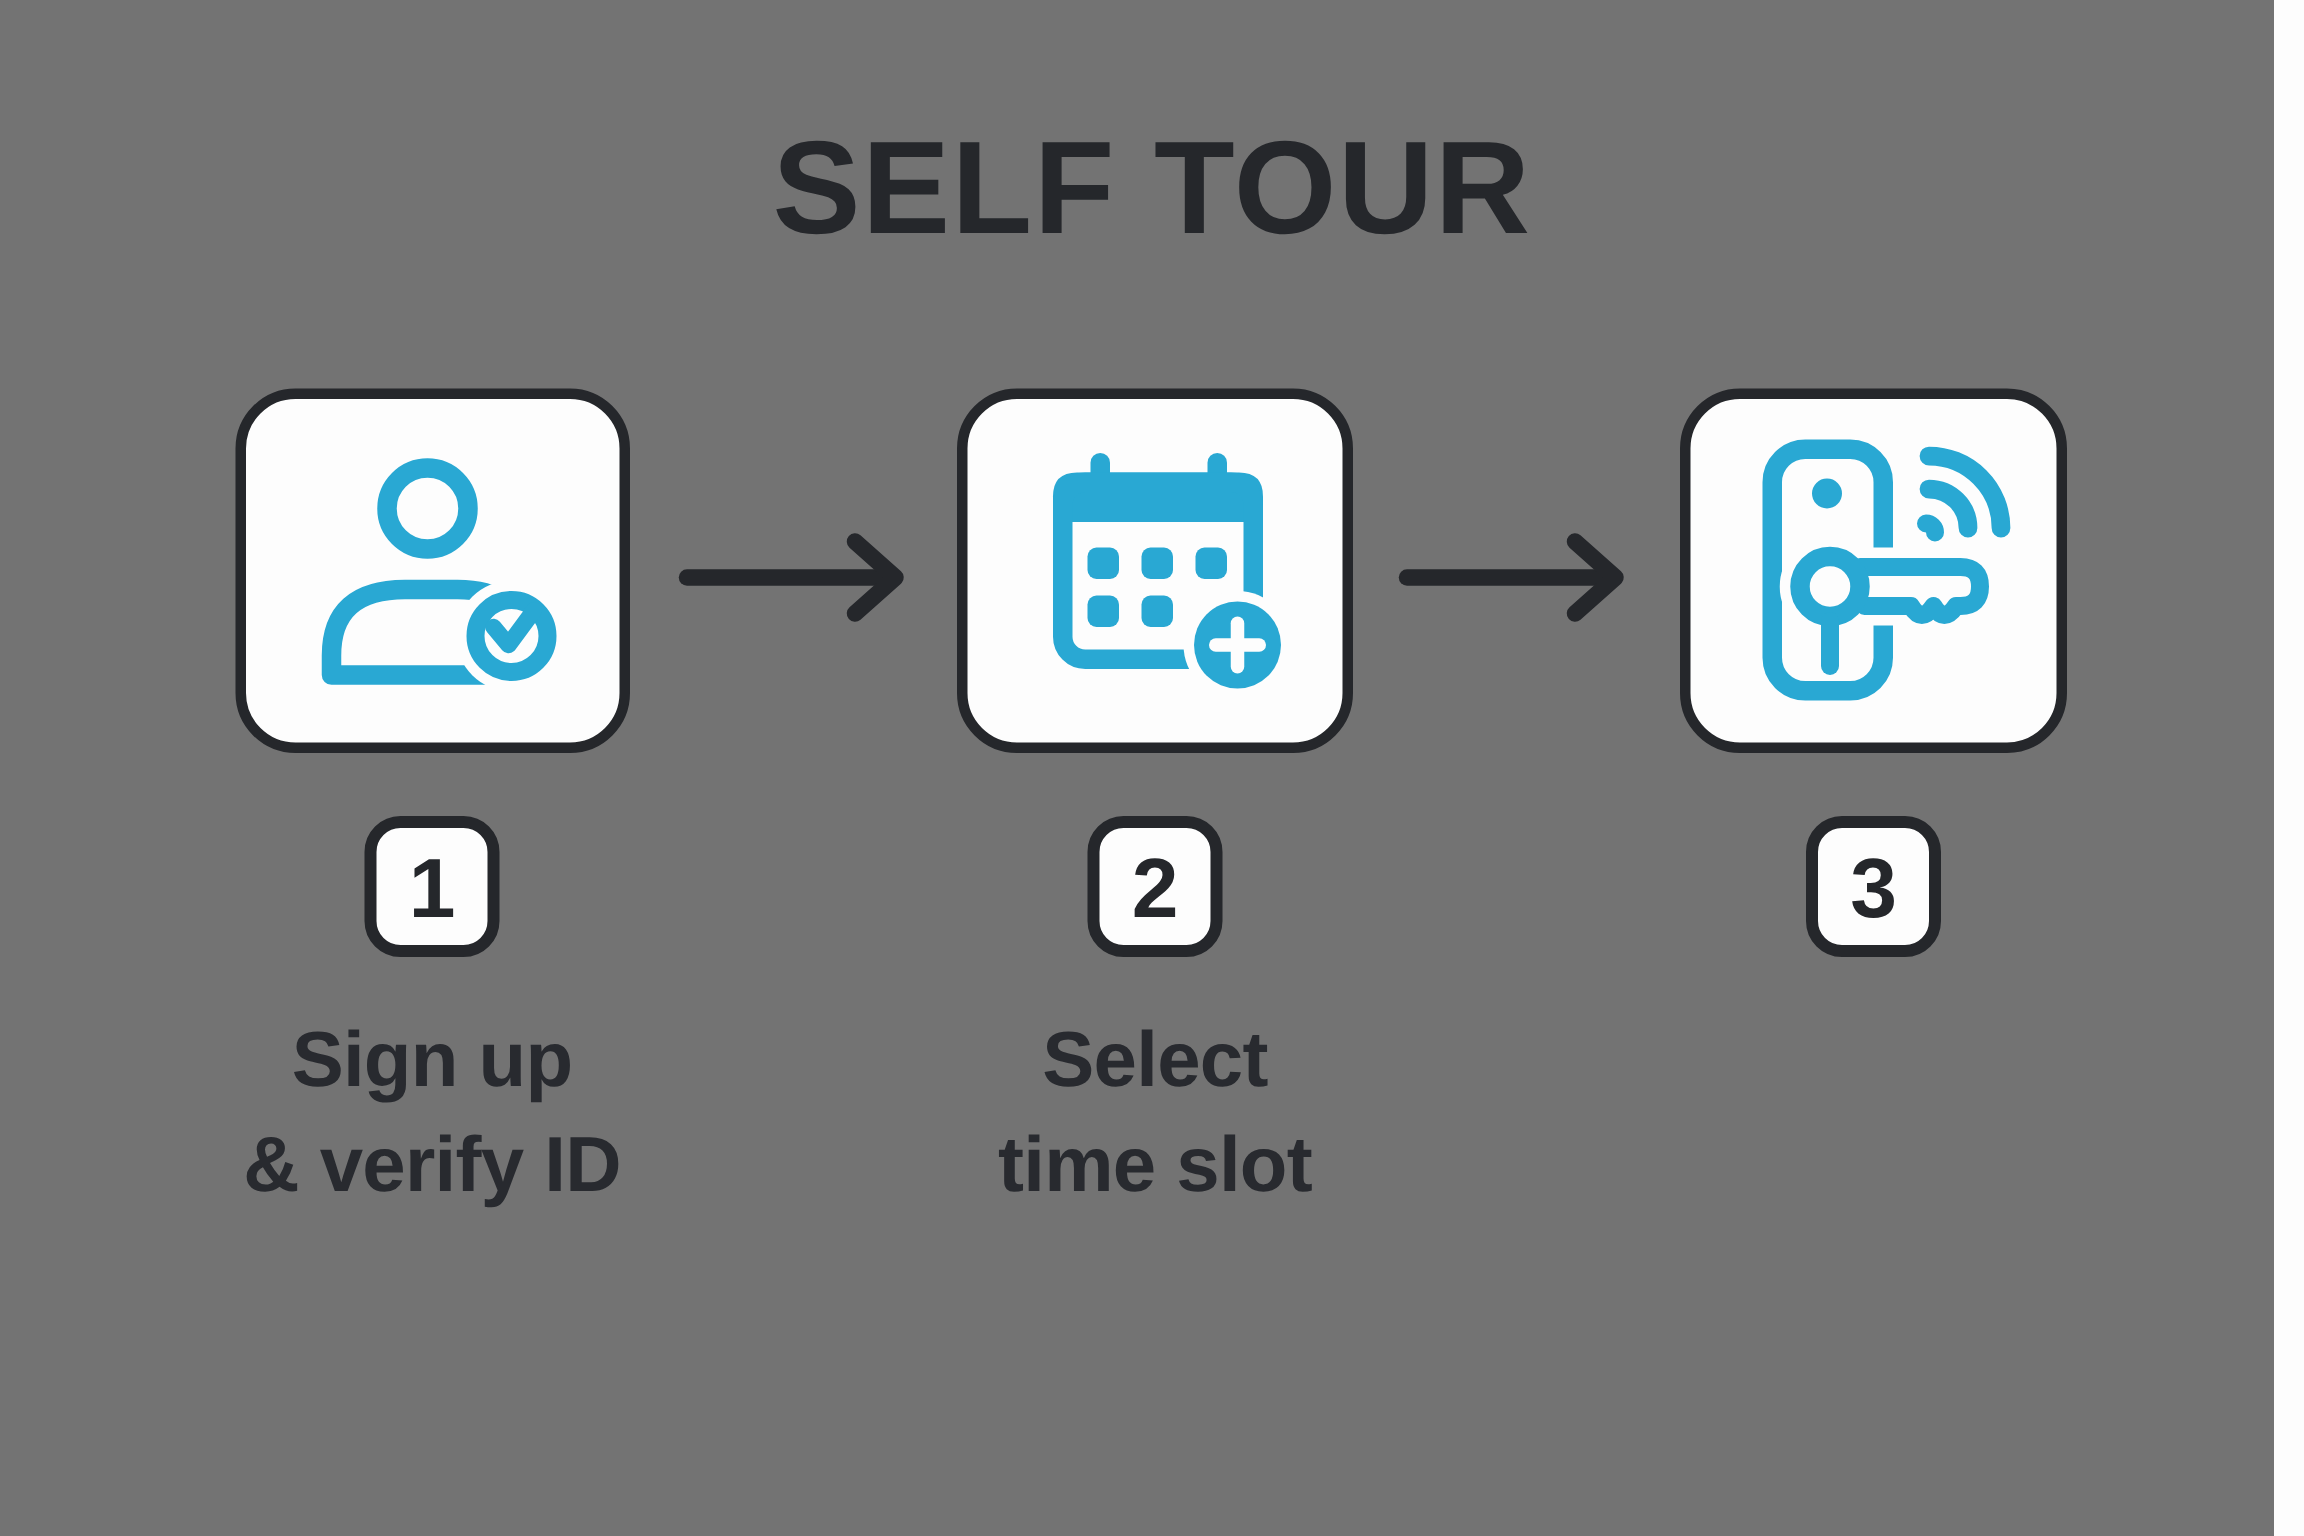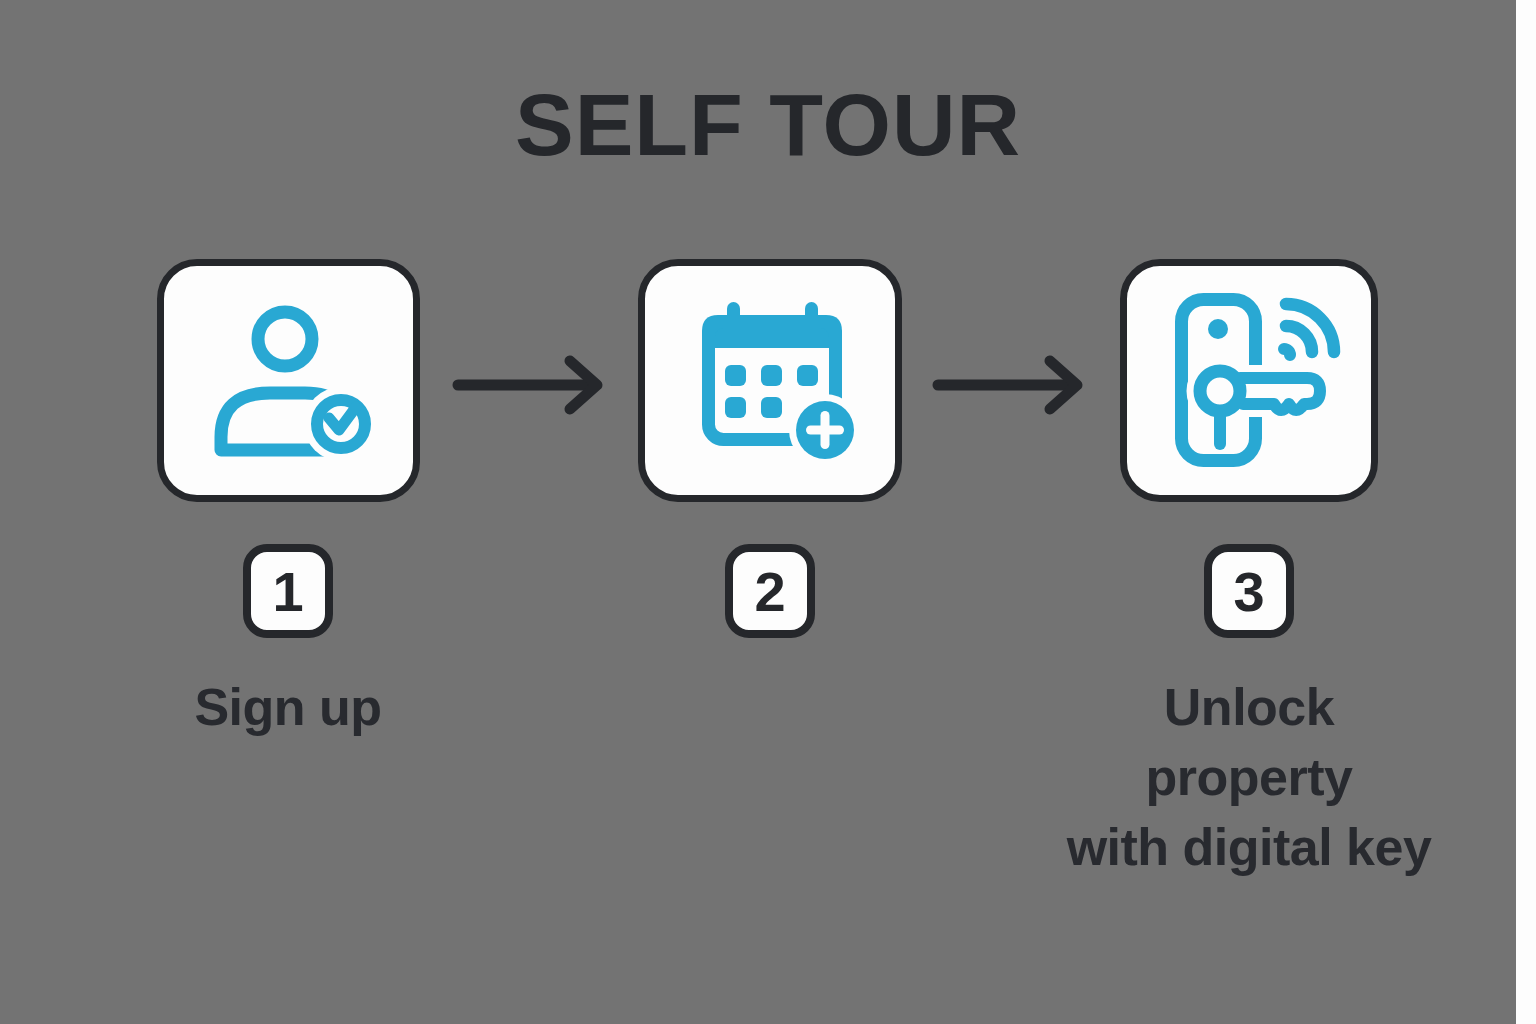--- a/index.html
+++ b/index.html
@@ -58,25 +58,25 @@
   </div>
   <div class="badge s2">
     <span>2</span>
   </div>
   <div class="badge s3">
     <span>3</span>
   </div>
 
   <div class="label s1">
     <span class="line">Sign up</span>
+    <span class="line">&amp; verify ID</span>
   </div>
-  <div class="label s3">
-    <span class="line">Unlock</span>
-    <span class="line">property</span>
-    <span class="line">with digital key</span>
+  <div class="label s2">
+    <span class="line">Select</span>
+    <span class="line">time slot</span>
   </div>
 
   <svg class="overlay" viewBox="0 0 1536 1024">
 
     <g stroke="#29a8d3" fill="none">
       <circle cx="285" cy="339" r="27" stroke-width="13"></circle>
       <path stroke-width="13" stroke-linejoin="round" d="M 221,450 L 221,437 Q 221,393 270,393 L 305,393 Q 348,393 348,430 L 348,450 Z"></path>
       <circle cx="341" cy="424" r="37" fill="#fdfdfd" stroke="none"></circle>
       <circle cx="341" cy="424" r="24" stroke-width="12"></circle>
       <path stroke-width="11" stroke-linecap="round" stroke-linejoin="round" d="M 329,418 L 339,430 L 356,407"></path>

